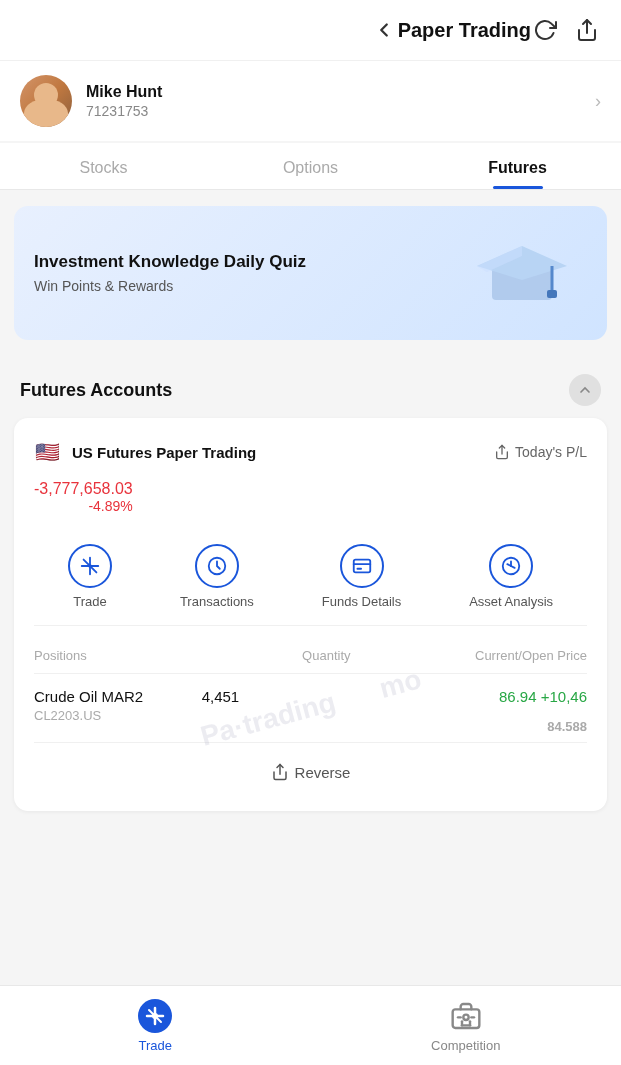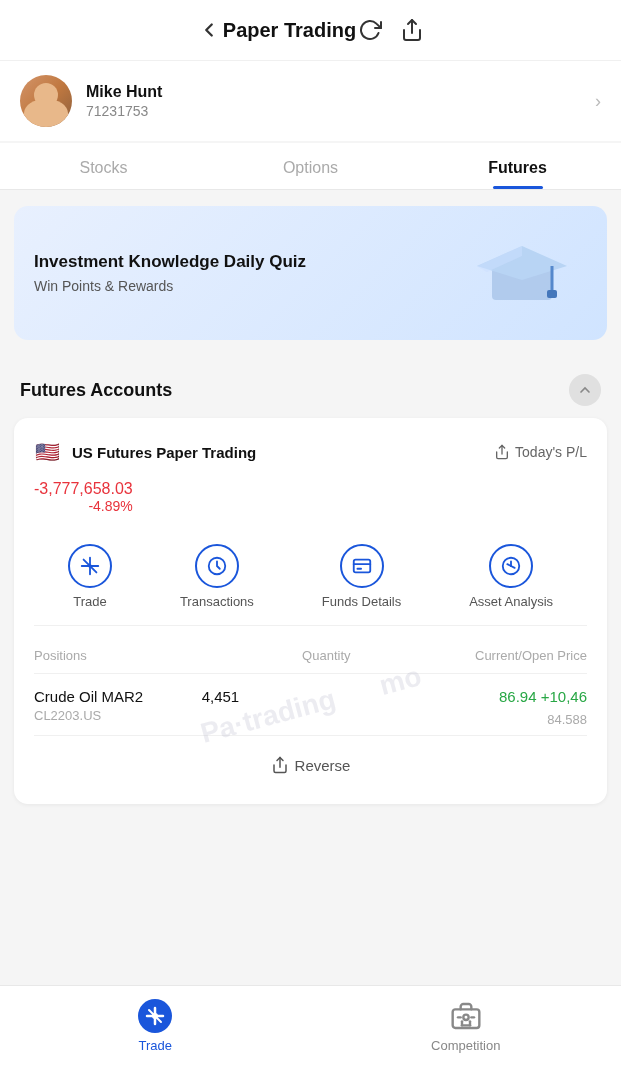--- a/index.html
+++ b/index.html
@@ -9,21 +9,21 @@
       background: #f5f5f5;
       width: 621px;
       min-height: 1065px;
       overflow-x: hidden;
     }
 
     
     .header {
       display: flex;
       align-items: center;
-      justify-content: center;
+      justify-content: flex-end;
       padding: 16px 20px;
       background: #fff;
     }
     .header-title {
       font-size: 20px;
       font-weight: 600;
       color: #111;
     }
     .header-icons {
       display: flex;
@@ -278,21 +278,21 @@
       align-items: flex-start;
       padding: 14px 0 8px;
       gap: 16px;
     }
     .pos-name { font-size: 15px; font-weight: 500; color: #111; }
     .pos-code { font-size: 13px; color: #aaa; margin-top: 3px; }
     .pos-qty { font-size: 15px; font-weight: 500; color: #111; width: 80px; text-align: right; }
     .pos-price-col { flex: 1; text-align: right; }
     .pos-current { font-size: 15px; color: #111; }
     .pos-current span { color: #28a745; font-weight: 500; }
-    .pos-open { font-size: 13px; color: #aaa; margin-top: 7px; }
+    .pos-open { font-size: 13px; color: #aaa; margin-top: 14px; font-weight: bold; }
 
     
     .watermark {
       position: absolute;
       top: 50%;
       left: 50%;
       transform: translate(-50%, -50%) rotate(-15deg);
       font-size: 28px;
       color: rgba(180,180,200,0.25);
       font-weight: 700;

